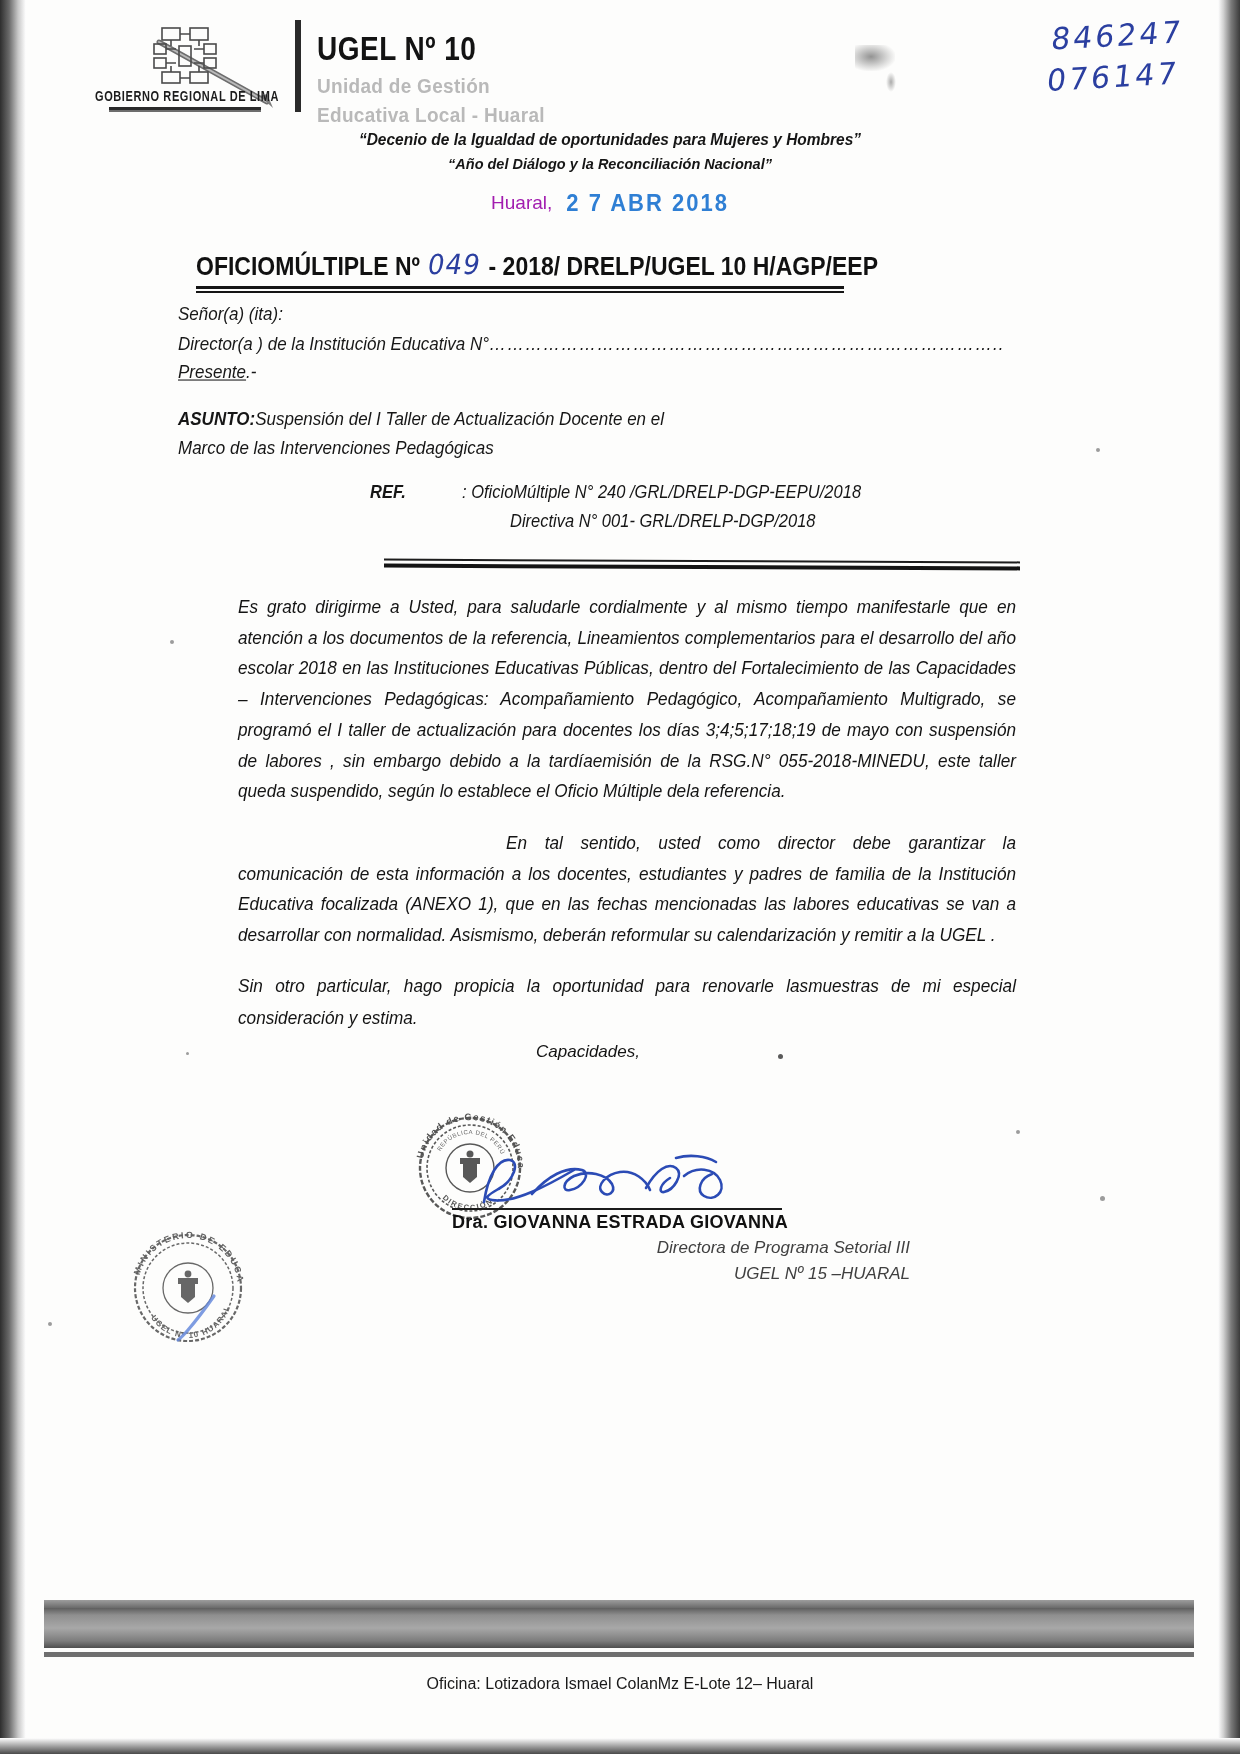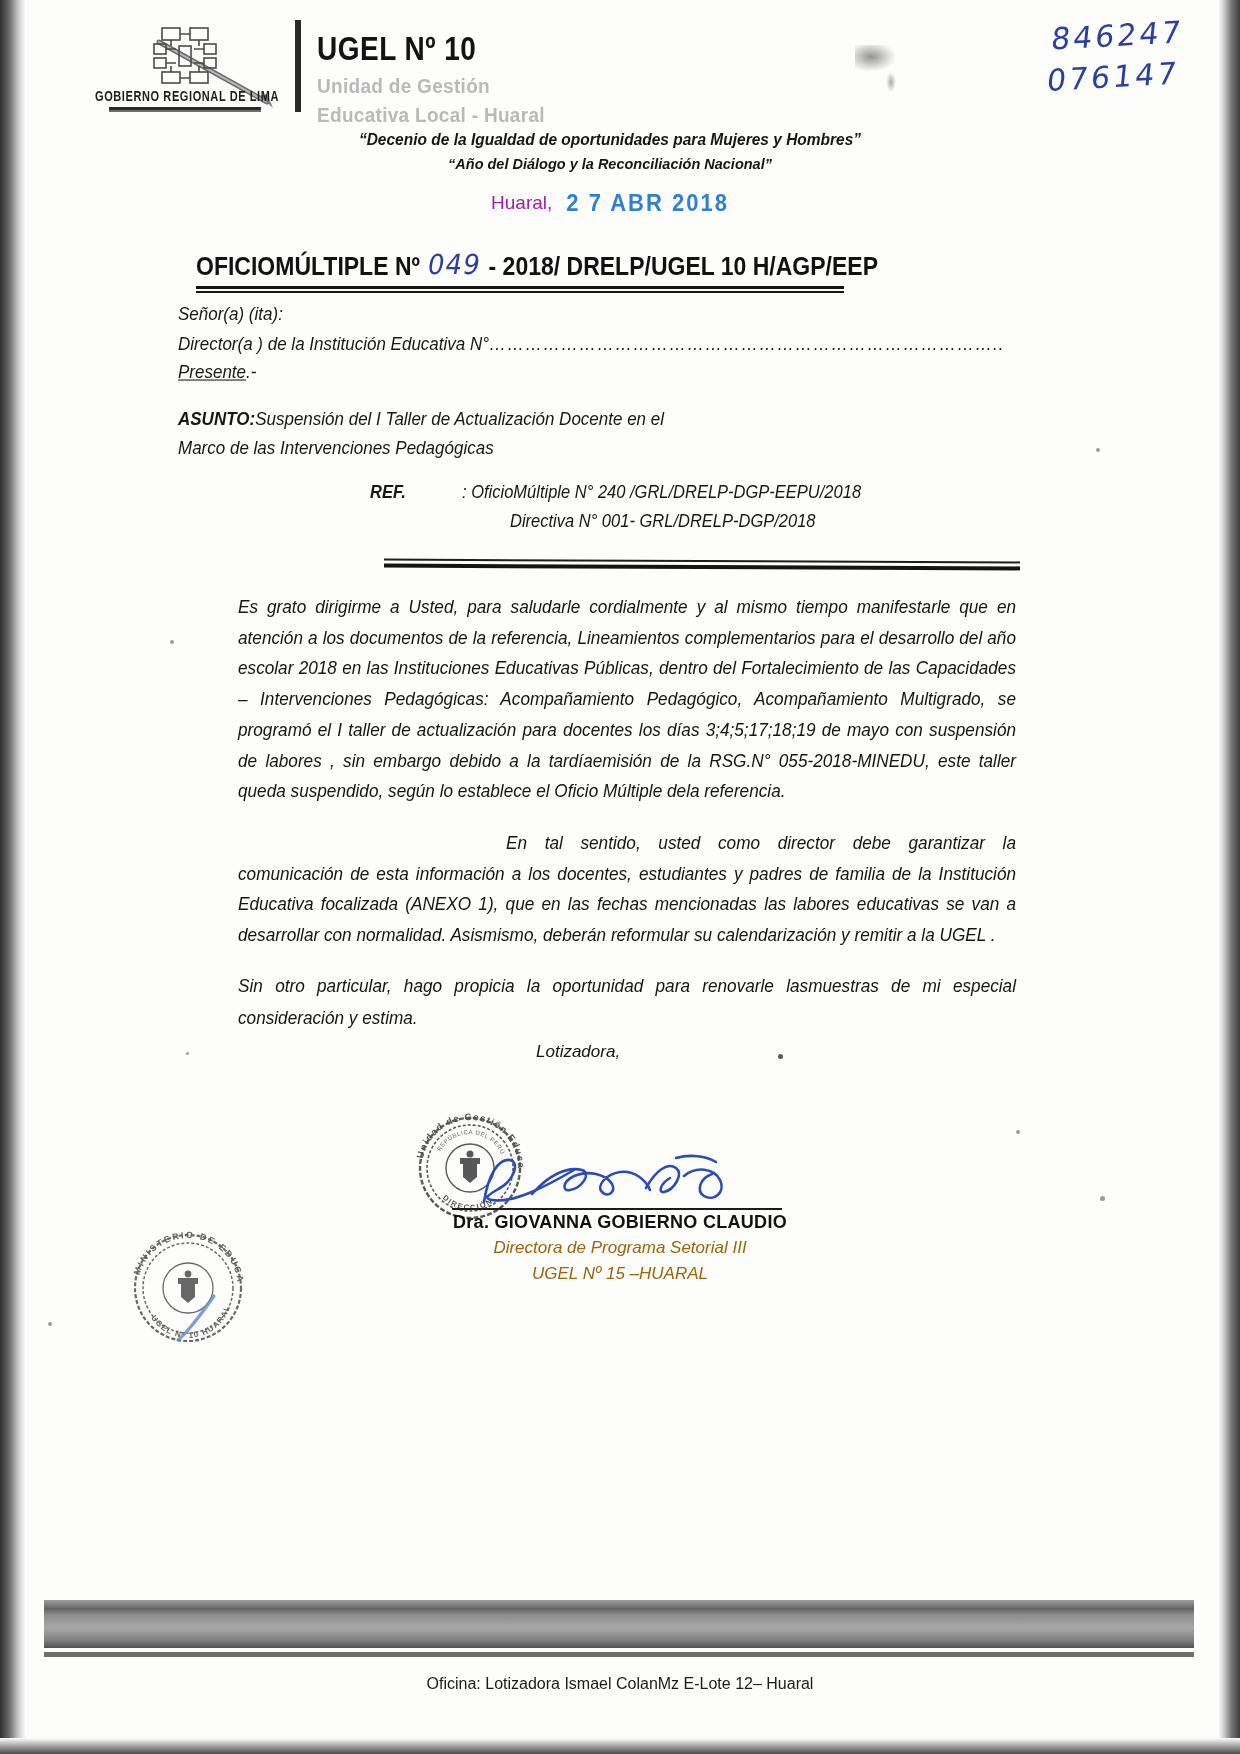--- a/index.html
+++ b/index.html
@@ -282,25 +282,25 @@
     position: absolute; left: 330px; top: 1212px; width: 580px;
     text-align: center;
     font-family: "Liberation Sans", sans-serif;
     font-weight: 700;
     font-size: 18px;
     letter-spacing: .3px;
     color: #111;
   }
   .sig-role, .sig-org {
     position: absolute; left: 330px; width: 580px;
-    text-align: center;
+    text-align: right;
     font-family: "Liberation Sans", sans-serif;
     font-style: italic;
     font-size: 17px;
-    color: #a16207;
+    color: #404040;
   }
   .sig-role { top: 1238px; }
   .sig-org  { top: 1264px; }
 
   
   .footer-bar {
     position: absolute; left: 44px; top: 1608px; width: 1150px; height: 40px;
     background: linear-gradient(to bottom, #5e5e5e 0%, #8f8f8f 18%, #a8a8a8 50%, #7d7d7d 82%, #4f4f4f 100%);
   }
   .footer-bar-top {
@@ -431,21 +431,21 @@
     <div class="r1"></div>
     <div class="r2"></div>
   </div>
 
   <div class="body-text">
     <p>Es grato dirigirme a Usted, para saludarle  cordialmente y al mismo tiempo   manifestarle que en atención a los  documentos  de la referencia, Lineamientos  complementarios   para el desarrollo   del  año  escolar  2018 en  las  Instituciones  Educativas Públicas, dentro  del Fortalecimiento   de  las  Capacidades  –  Intervenciones   Pedagógicas: Acompañamiento Pedagógico, Acompañamiento Multigrado, se programó  el  I  taller   de actualización para docentes los  días  3;4;5;17;18;19 de mayo con suspensión de labores , sin embargo  debido a la  tardíaemisión  de la  RSG.N° 055-2018-MINEDU, este  taller queda  suspendido, según lo establece  el  Oficio Múltiple  dela  referencia.</p>
     <p class="indent">En tal  sentido, usted como director  debe  garantizar  la comunicación  de esta  información  a los docentes, estudiantes y padres de familia   de la Institución   Educativa   focalizada (ANEXO  1), que  en  las  fechas  mencionadas    las labores educativas  se van a desarrollar  con normalidad. Asismismo,  deberán  reformular su  calendarización   y remitir  a la  UGEL .</p>
     <p>Sin otro particular, hago propicia la oportunidad para renovarle lasmuestras de mi especial consideración y estima.</p>
   </div>
 
-  <div class="atentamente">Lotizadora,</div>
+  <div class="atentamente">Capacidades,</div>
   <div class="stray-dot"></div>
 
   <svg class="seal-main" viewBox="0 0 124 124">
     <defs>
       <path id="arcOuter" d="M 14,62 A 48,48 0 0 1 110,62" fill="none"></path>
       <path id="arcInner" d="M 28,62 A 34,34 0 0 1 96,62" fill="none"></path>
       <path id="arcBottom" d="M 24,66 A 38,38 0 0 0 100,66" fill="none"></path>
     </defs>
     <circle cx="62" cy="62" r="50" fill="none" stroke="#2a2a2a" stroke-width="2.4" stroke-dasharray="5 2"></circle>
     <circle cx="62" cy="62" r="43" fill="none" stroke="#2a2a2a" stroke-width="1.6" stroke-dasharray="3 2"></circle>
@@ -492,21 +492,21 @@
     <g stroke="#2b4bb5" fill="none" stroke-width="2.6" stroke-linecap="round" stroke-linejoin="round">
       <path d="M14 62 C18 36, 28 18, 40 20 C50 22, 44 40, 30 48 C20 54, 12 58, 22 60 C44 64, 80 44, 104 30"></path>
       <path d="M62 54 C78 36, 96 26, 112 30 C122 33, 112 48, 100 50 C92 52, 92 42, 104 36 C118 30, 136 34, 142 44 C146 52, 138 58, 132 52 C126 46, 136 34, 150 32 C164 30, 176 40, 180 50"></path>
       <path d="M176 48 C186 30, 198 22, 206 28 C214 34, 204 50, 194 52 C188 53, 190 44, 200 38"></path>
       <path d="M214 36 C226 26, 244 28, 250 40 C256 52, 244 62, 234 56 C226 51, 230 38, 242 34"></path>
       <path d="M206 18 C220 14, 236 16, 246 22"></path>
     </g>
   </svg>
 
   <div class="sig-rule"></div>
-  <div class="sig-name">Dra. GIOVANNA GOBIERNO CLAUDIO</div>
+  <div class="sig-name">Dra. GIOVANNA ESTRADA GIOVANNA</div>
   <div class="sig-role">Directora de Programa Setorial III</div>
   <div class="sig-org">UGEL Nº 15 –HUARAL</div>
 
   <div class="footer-bar-top"></div>
   <div class="footer-bar"></div>
   <div class="footer-line"></div>
   <div class="footer-contact">
     <div>Oficina: Lotizadora Ismael ColanMz E-Lote 12– Huaral</div>
   </div>
 

